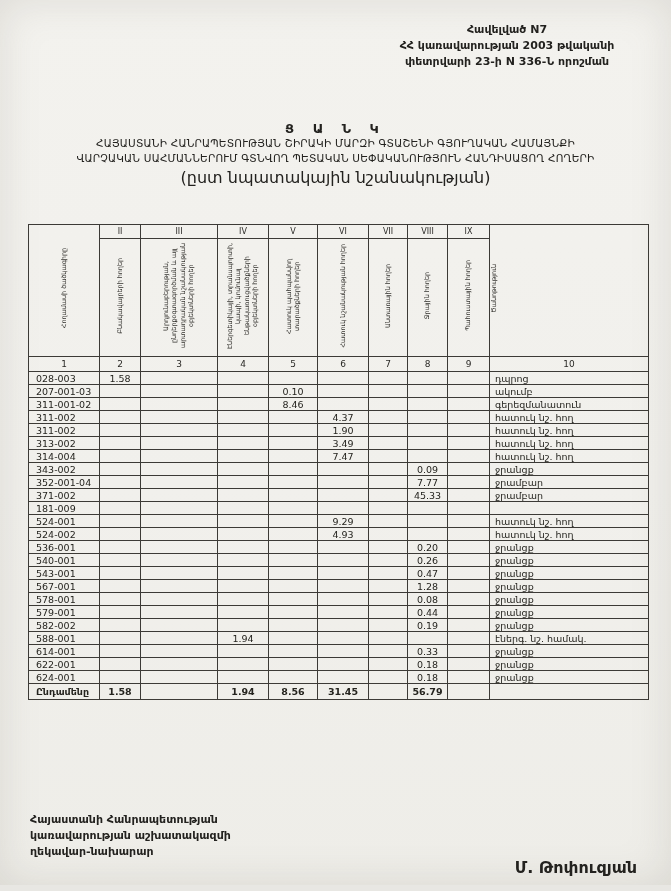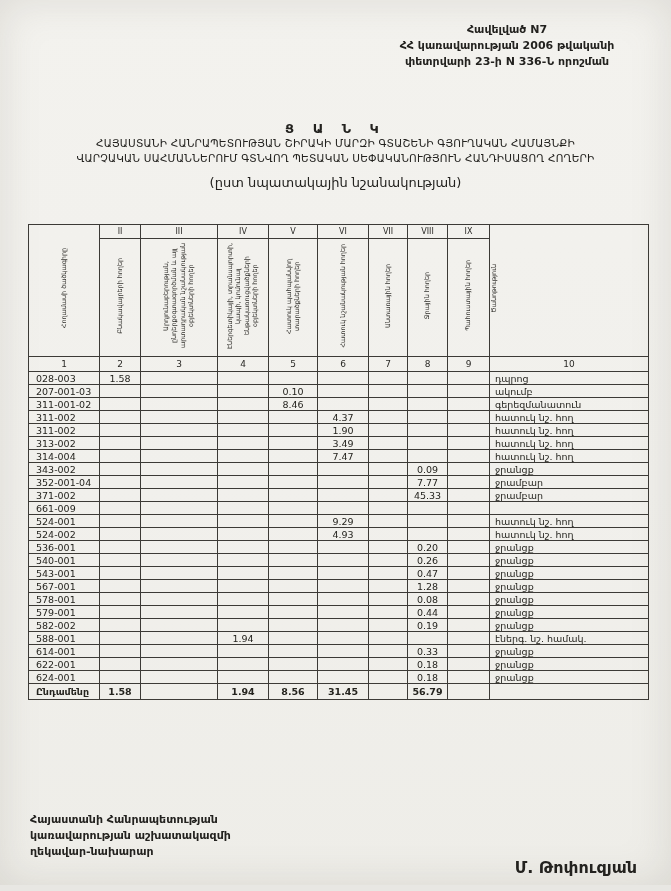--- a/index.html
+++ b/index.html
@@ -19,21 +19,21 @@
   .appendix {
     position:absolute; top:22px; right:26px; width:276px;
     text-align:center; font-size:11px; font-weight:bold; line-height:16px;
     color:#23221f;
   }
 
   
   .title-block { position:absolute; top:121px; left:0; right:0; text-align:center; color:#23221f; }
   .title-main { font-size:13px; font-weight:bold; letter-spacing:7px; }
   .title-line { font-size:10.5px; font-weight:normal; line-height:15px; letter-spacing:.2px; }
-  .title-sub  { font-size:13px; font-weight:normal; margin-top:9px; }
+  .title-sub  { font-size:16px; font-weight:normal; margin-top:2px; }
 
   
   table.land-table {
     position:absolute; top:224px; left:28px; width:620px;
     border-collapse:collapse; table-layout:fixed;
   }
   table.land-table th, table.land-table td {
     border:1px solid #3c3a36;
     padding:0; font-weight:normal; overflow:hidden;
   }
@@ -67,21 +67,21 @@
     font-size:16px; font-weight:bold; color:#23221f;
   }
 </style>
 </head>
 <body>
 
 <div class="page">
 
   <div class="appendix">
     <div>Հավելված N7</div>
-    <div>ՀՀ կառավարության 2006 թվականի</div>
+    <div>ՀՀ կառավարության 2003 թվականի</div>
     <div>փետրվարի 23-ի N 336-Ն որոշման</div>
   </div>
 
   <div class="title-block">
     <div class="title-main">Ց Ա Ն Կ</div>
     <div class="title-line">ՀԱՅԱՍՏԱՆԻ ՀԱՆՐԱՊԵՏՈՒԹՅԱՆ ՇԻՐԱԿԻ ՄԱՐԶԻ ԳՏԱՇԵՆԻ ԳՅՈՒՂԱԿԱՆ ՀԱՄԱՅՆՔԻ</div>
     <div class="title-line">ՎԱՐՉԱԿԱՆ ՍԱՀՄԱՆՆԵՐՈՒՄ ԳՏՆՎՈՂ ՊԵՏԱԿԱՆ ՍԵՓԱԿԱՆՈՒԹՅՈՒՆ ՀԱՆԴԻՍԱՑՈՂ ՀՈՂԵՐԻ</div>
     <div class="title-sub">(ըստ նպատակային նշանակության)</div>
   </div>
 
@@ -253,21 +253,21 @@
           <td class="val"></td>
           <td class="val"></td>
           <td class="val"></td>
           <td class="val"></td>
           <td class="val"></td>
           <td class="val">45.33</td>
           <td class="val"></td>
           <td class="note">ջրամբար</td>
         </tr>
         <tr>
-          <td class="code">661-009</td>
+          <td class="code">181-009</td>
           <td class="val"></td>
           <td class="val"></td>
           <td class="val"></td>
           <td class="val"></td>
           <td class="val"></td>
           <td class="val"></td>
           <td class="val"></td>
           <td class="val"></td>
           <td class="note"></td>
         </tr>

